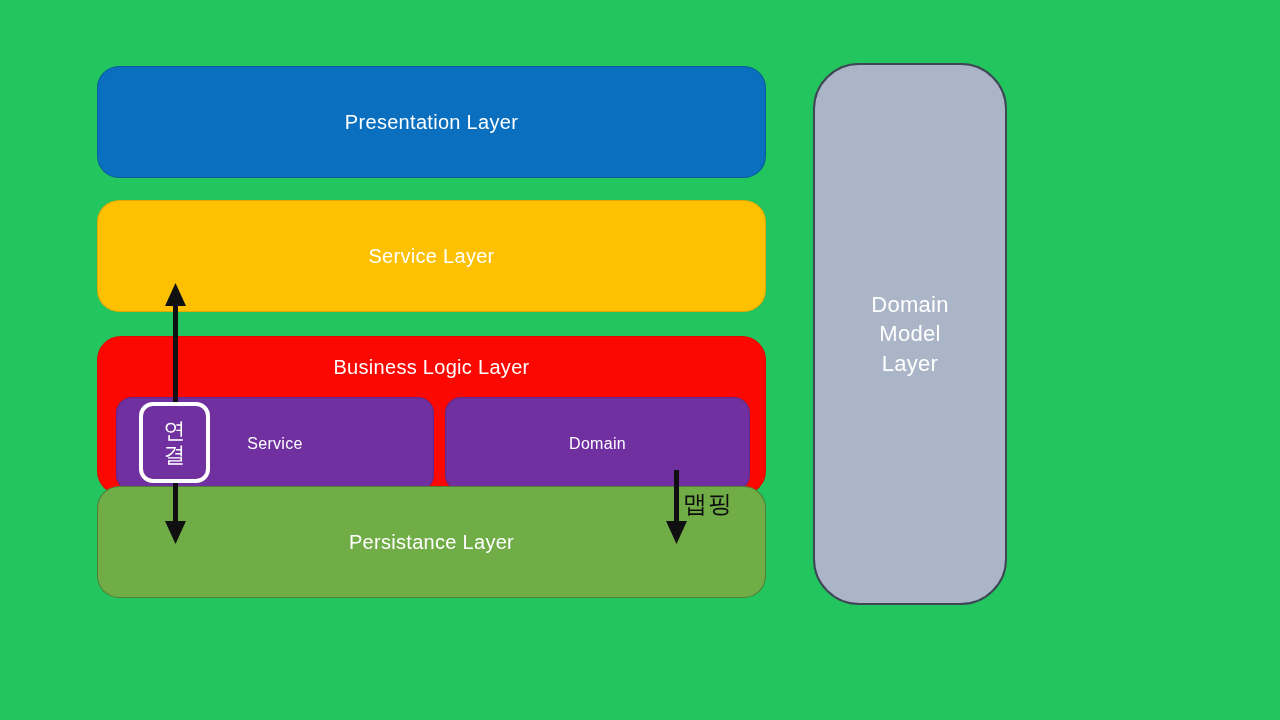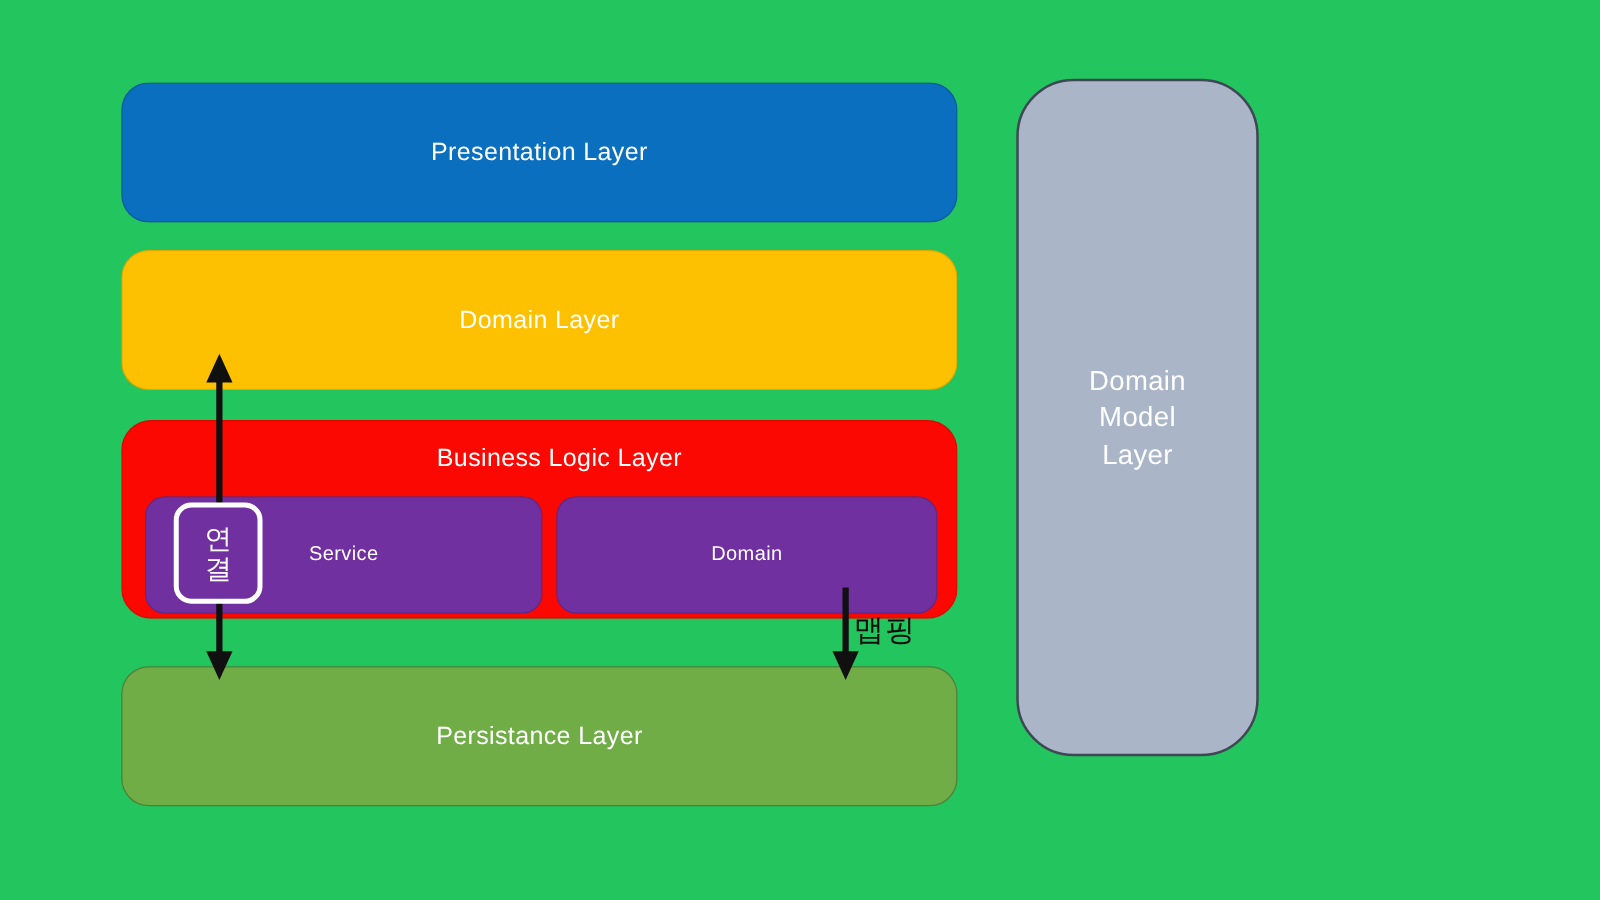--- a/index.html
+++ b/index.html
@@ -7,29 +7,29 @@
     position:relative;width:1280px;height:720px;background:#22c55e;overflow:hidden;
     font-family:"Liberation Sans","DejaVu Sans",sans-serif;font-weight:normal;
   }
   .layer-box{
     position:absolute;display:flex;align-items:center;justify-content:center;
     color:#ffffff;font-size:20px;letter-spacing:0.3px;
   }
   .box-presentation{left:97px;top:66px;width:667px;height:110px;border-radius:22px;border:1px solid rgba(0,0,0,0.18);}
   .box-control{left:97px;top:200px;width:667px;height:110px;border-radius:22px;border:1px solid rgba(0,0,0,0.12);}
   .box-business{left:97px;top:336px;width:667px;height:157px;border-radius:24px;border:1px solid rgba(0,0,0,0.10);display:block;}
-  .business-title{position:absolute;left:16px;top:0;width:100%;height:61px;display:flex;align-items:center;justify-content:center;}
+  .business-title{position:absolute;left:0;top:0;width:100%;height:61px;display:flex;align-items:center;justify-content:center;}
   .sub-box{
     position:absolute;top:60px;height:92px;border-radius:16px;
     display:flex;align-items:center;justify-content:center;color:#fff;font-size:16px;
     border:1px solid rgba(0,0,0,0.15);
   }
   .sub-service{left:18px;width:316px;}
   .sub-domain{left:347px;width:303px;}
-  .box-persistance{left:97px;top:533px;width:667px;height:110px;border-radius:22px;border:1px solid rgba(45,70,40,0.45);}
+  .box-persistance{left:97px;top:486px;width:667px;height:110px;border-radius:22px;border:1px solid rgba(45,70,40,0.45);}
   .box-domain-model{
     left:813px;top:63px;width:190px;height:538px;border-radius:46px;
     border:2px solid #3f4654;font-size:22px;line-height:1.32;text-align:center;white-space:pre-line;
   }
   .connector-badge{
     position:absolute;left:139px;top:402px;width:71px;height:81px;z-index:6;
     border:4px solid #ffffff;border-radius:14px;box-sizing:border-box;
     display:flex;align-items:center;justify-content:center;text-align:center;
     color:#ffffff;font-size:22px;line-height:1.08;white-space:pre-line;
   }
@@ -42,21 +42,21 @@
 </head>
 <body>
 
 <div class="canvas">
 
   <div class="layer-box box-presentation" style="background-color: rgb(10, 111, 190);">
     <span>Presentation Layer</span>
   </div>
 
   <div class="layer-box box-control" style="background-color: rgb(254, 193, 1);">
-    <span>Domain Layer</span>
+    <span>Service Layer</span>
   </div>
 
   <div class="layer-box box-business" style="background-color: rgb(251, 8, 2);">
     <div class="business-title">Business Logic Layer</div>
     <div class="sub-box sub-service" style="background-color: rgb(112, 48, 160);">
       <span>Service</span>
     </div>
     <div class="sub-box sub-domain" style="background-color: rgb(112, 48, 160);">
       <span>Domain</span>
     </div>

